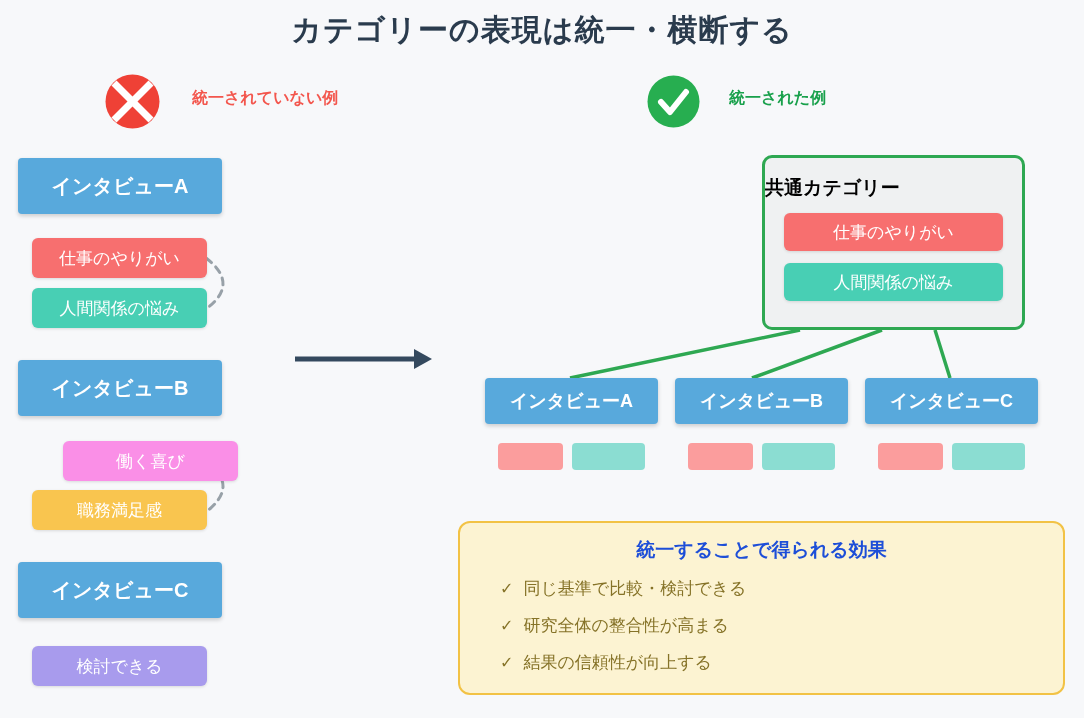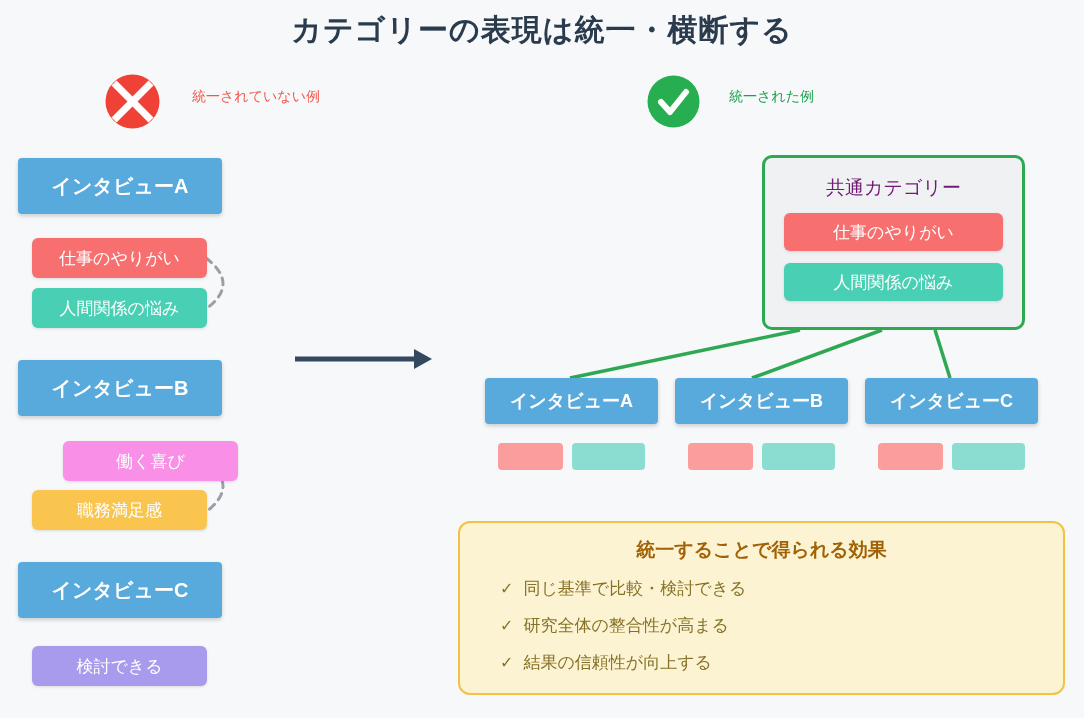--- a/index.html
+++ b/index.html
@@ -7,21 +7,21 @@
     position:relative;width:1084px;height:718px;overflow:hidden;
     background:#F7F8FA;
     font-family:"Liberation Sans","DejaVu Sans",sans-serif;
   }
   .page-title{
     position:absolute;top:10px;left:0;width:100%;text-align:center;
     font-size:30px;font-weight:bold;color:#2A3B4D;letter-spacing:1px;
   }
   
   .sec-icon{position:absolute;}
-  .sec-label{position:absolute;font-size:14px;font-weight:normal;}
+  .sec-label{position:absolute;font-size:16px;font-weight:bold;}
   .bad-label{left:192px;top:88px;color:#F3564D;}
   .good-label{left:729px;top:88px;color:#18A04B;}
   
   .overlay{position:absolute;left:0;top:0;pointer-events:none;}
   
   .iv{
     position:absolute;display:flex;align-items:center;justify-content:center;
     color:#fff;font-weight:bold;border-radius:4px;
     box-shadow:0 2px 4px rgba(0,0,0,.18);
   }
@@ -38,41 +38,41 @@
   .cA0{top:238px;} .cA1{top:288px;}
   .cB0{top:441px;margin-left:31px;} .cB1{top:490px;}
   .cC0{top:646px;}
   
   .common-box{
     position:absolute;left:762px;top:155px;width:263px;height:175px;
     background:#EFF1F2;border:3px solid #2EA852;border-radius:10px;
     box-sizing:border-box;
   }
   .common-title{
-    margin-top:17px;text-align:center;font-size:19px;font-weight:normal;color:#701a75;
+    margin-top:17px;font-size:19px;font-weight:bold;color:#000000;
   }
   .common-chip{
     margin:12px auto 0 auto;width:219px;height:38px;border-radius:6px;
     display:flex;align-items:center;justify-content:center;color:#fff;font-size:17px;
     box-shadow:0 1px 3px rgba(0,0,0,.12);
   }
   
   .tag{position:absolute;top:443px;height:27px;border-radius:4px;}
   .tag-r{width:65px;} .tag-t{width:73px;}
   .t0r{left:498px;} .t0t{left:572px;}
   .t1r{left:688px;} .t1t{left:762px;}
   .t2r{left:878px;} .t2t{left:952px;}
   
   .effects{
     position:absolute;left:458px;top:521px;width:607px;height:174px;
     background:#FCF3D2;border:2px solid #F2C245;border-radius:12px;
     box-sizing:border-box;
   }
   .effects-title{
-    margin-top:14px;text-align:center;font-size:19px;font-weight:bold;color:#a16207;
+    margin-top:14px;text-align:center;font-size:19px;font-weight:bold;color:#1d4ed8;
   }
   .effect-row{
     display:flex;align-items:center;gap:10px;margin:14px 0 0 40px;
     font-size:17px;color:#857227;
   }
   .effect-row .chk{font-size:16px;color:#857227;}
 </style>
 </head>
 <body>
 

